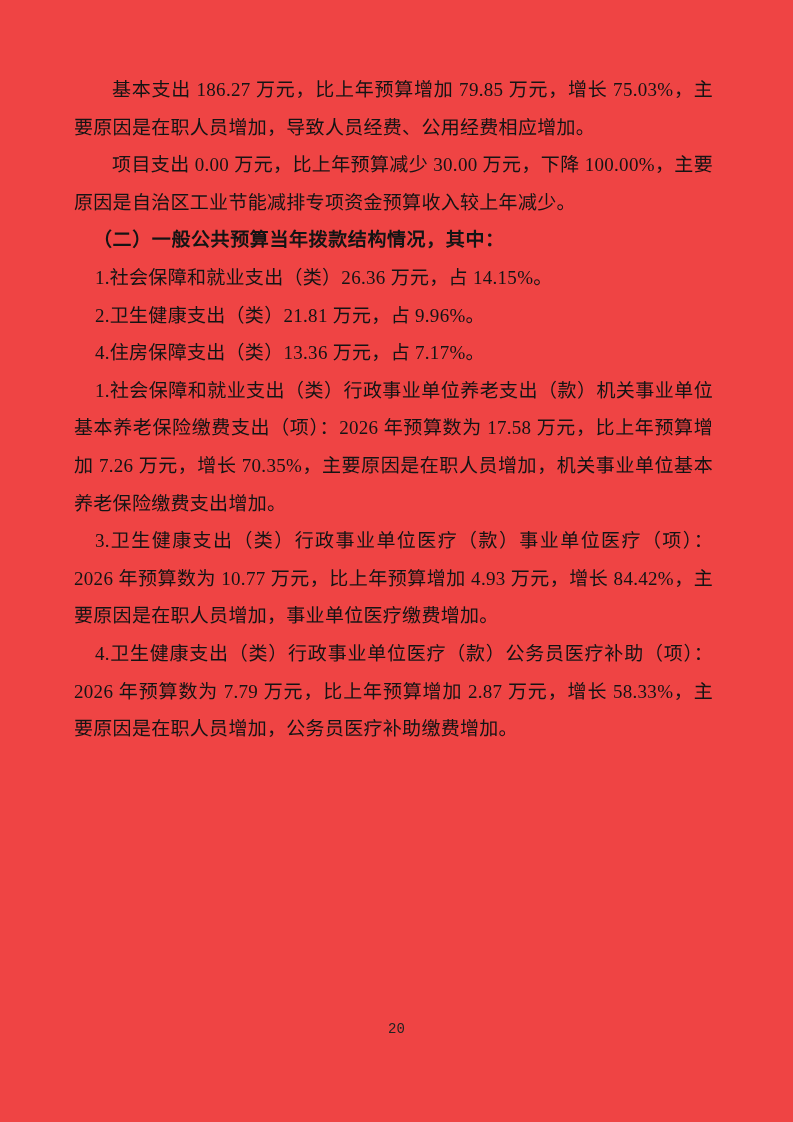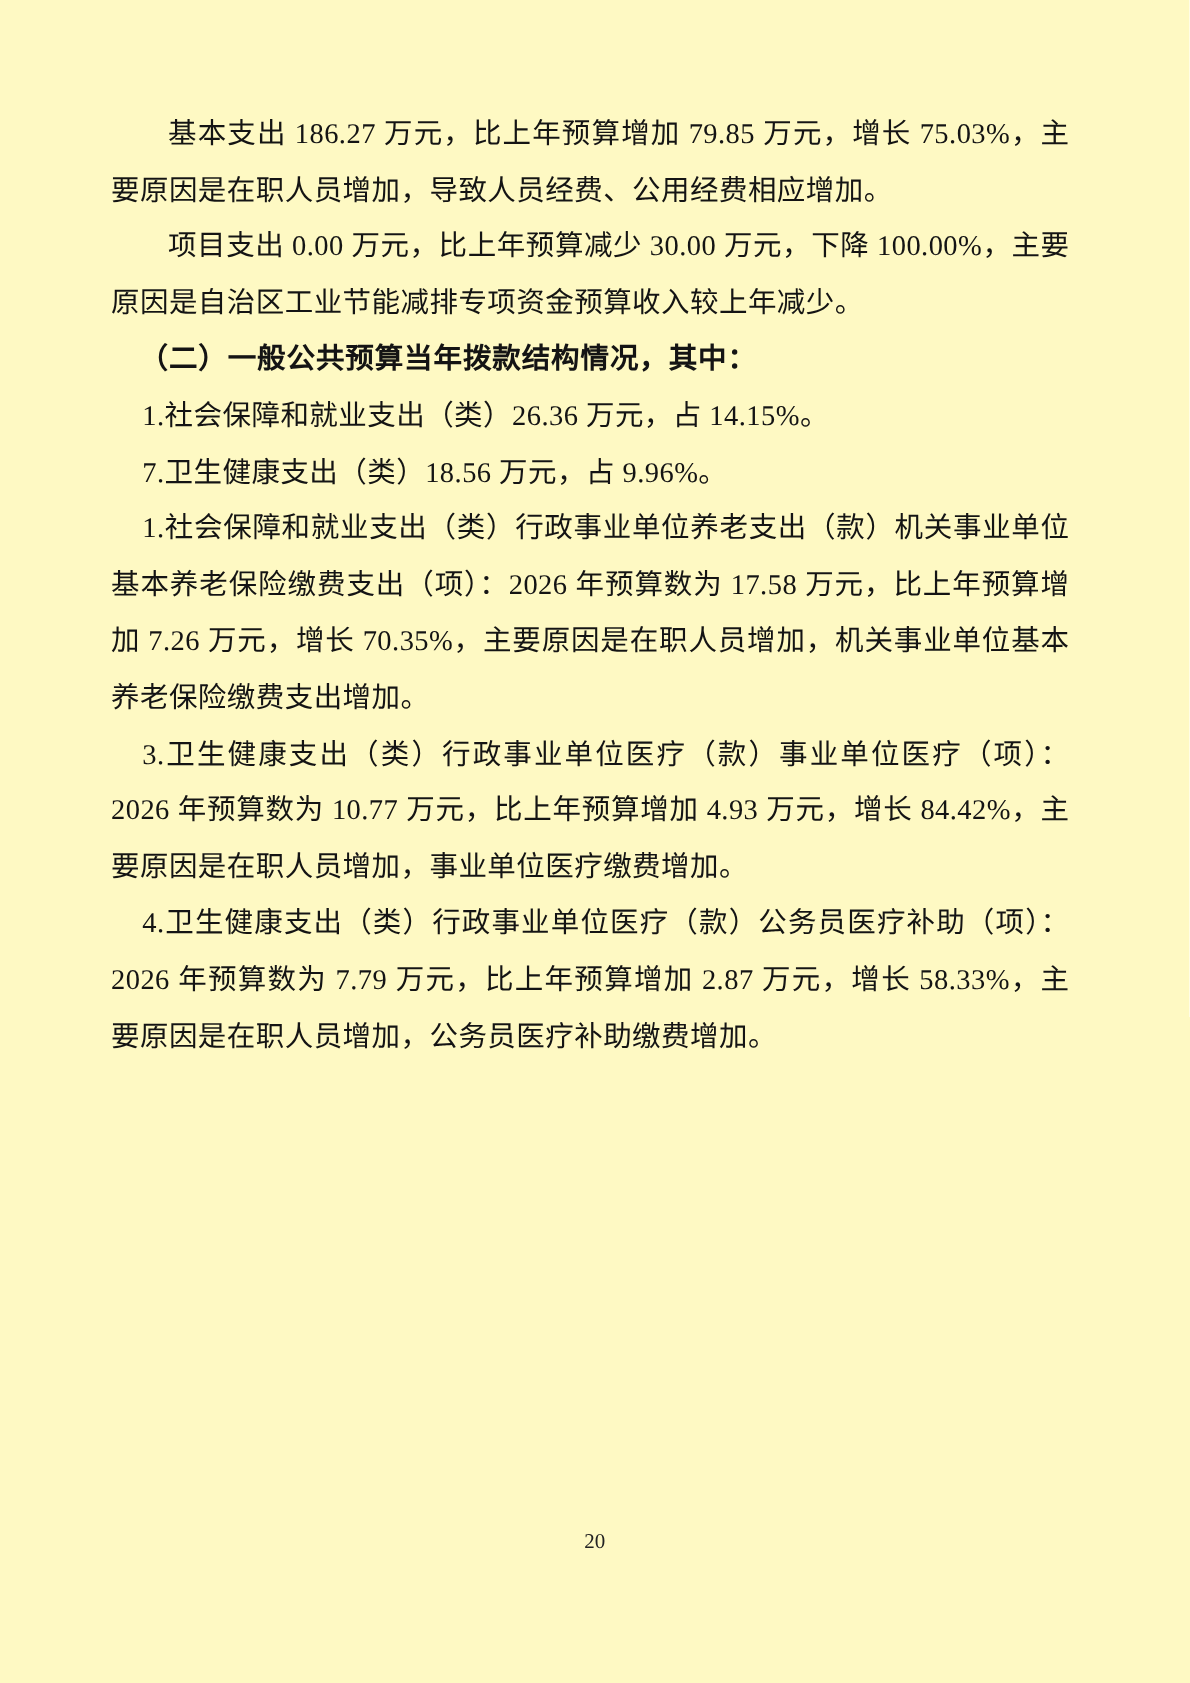--- a/index.html
+++ b/index.html
@@ -4,21 +4,21 @@
 <style>
   html, body {
     margin: 0;
     padding: 0;
     background: #ffffff;
   }
   .page {
     position: relative;
     width: 793px;
     height: 1122px;
-    background: #fef9c3;
+    background: #ef4444;
     overflow: hidden;
     font-family: "Liberation Serif", "DejaVu Serif", serif;
     color: #141414;
   }
   .content {
     position: absolute;
     left: 74px;
     top: 71px;
     width: 639px;
   }
@@ -41,32 +41,33 @@
     font-family: Liberation Serif, serif;
     letter-spacing: 0.6px;
   }
   .page-number {
     position: absolute;
     left: 0;
     right: 0;
     top: 1021px;
     text-align: center;
     font-size: 14px;
-    font-family: Liberation Serif, serif;
+    font-family: Liberation Mono, monospace;
     color: #222222;
   }
 </style>
 </head>
 <body>
 
 <div class="page">
   <div class="content">
     <p class="para body">基本支出 186.27 万元，比上年预算增加 79.85 万元，增长 75.03%，主要原因是在职人员增加，导致人员经费、公用经费相应增加。</p>
     <p class="para body">项目支出 0.00 万元，比上年预算减少 30.00 万元，下降 100.00%，主要原因是自治区工业节能减排专项资金预算收入较上年减少。</p>
     <p class="para heading">（二）一般公共预算当年拨款结构情况，其中：</p>
     <p class="para item">1.社会保障和就业支出（类）26.36 万元，占 14.15%。</p>
-    <p class="para item">7.卫生健康支出（类）18.56 万元，占 9.96%。</p>
+    <p class="para item">2.卫生健康支出（类）21.81 万元，占 9.96%。</p>
+    <p class="para item">4.住房保障支出（类）13.36 万元，占 7.17%。</p>
     <p class="para item">1.社会保障和就业支出（类）行政事业单位养老支出（款）机关事业单位基本养老保险缴费支出（项）：2026 年预算数为 17.58 万元，比上年预算增加 7.26 万元，增长 70.35%，主要原因是在职人员增加，机关事业单位基本养老保险缴费支出增加。</p>
     <p class="para item">3.卫生健康支出（类）行政事业单位医疗（款）事业单位医疗（项）：2026 年预算数为 10.77 万元，比上年预算增加 4.93 万元，增长 84.42%，主要原因是在职人员增加，事业单位医疗缴费增加。</p>
     <p class="para item">4.卫生健康支出（类）行政事业单位医疗（款）公务员医疗补助（项）：2026 年预算数为 7.79 万元，比上年预算增加 2.87 万元，增长 58.33%，主要原因是在职人员增加，公务员医疗补助缴费增加。</p>
   </div>
   <div class="page-number">20</div>
 </div>
 
 </body></html>

